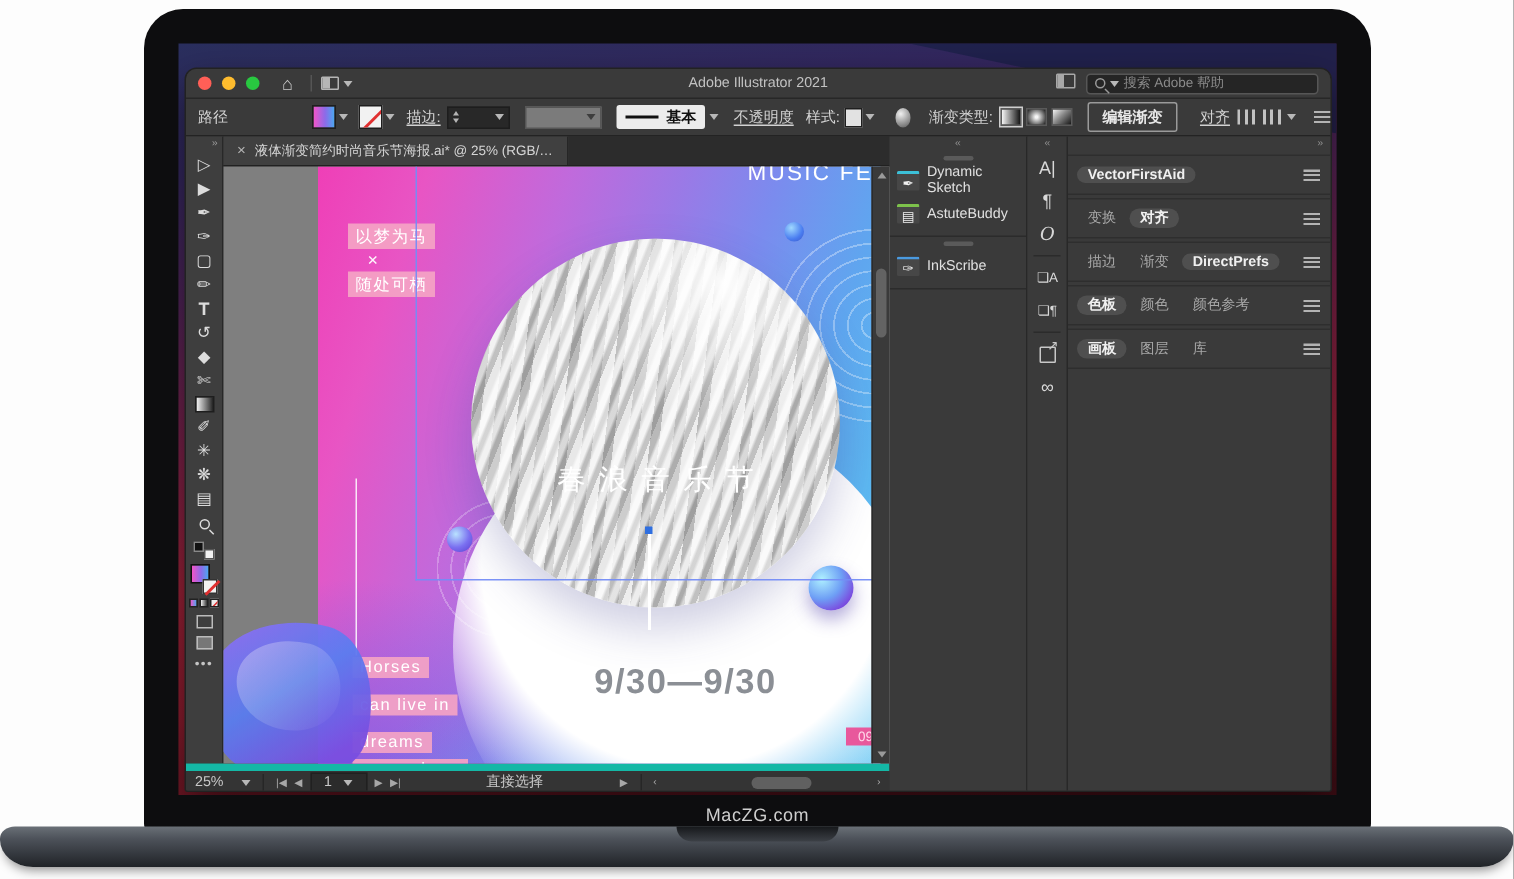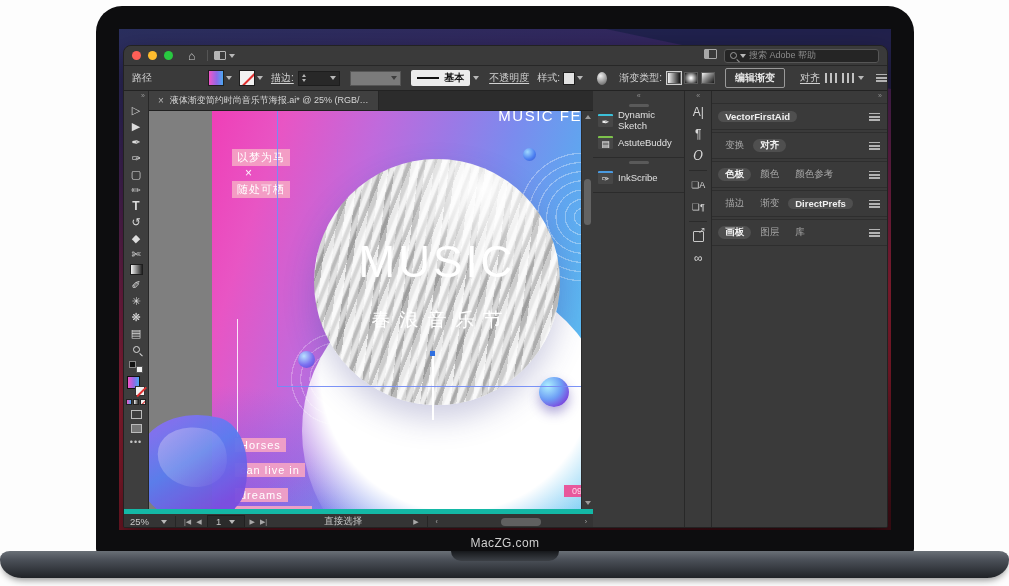--- a/index.html
+++ b/index.html
@@ -254,20 +254,21 @@
       <div class="ai-window">
 
         <div class="titlebar">
           <span class="light" style="background:#ff5f57"></span>
           <span class="light" style="background:#febc2e"></span>
           <span class="light" style="background:#28c840"></span>
           <span class="home-glyph">⌂</span>
           <span class="tb-div"></span>
           <span class="layout-icon"></span>
           <span class="caret"></span>
+          <span class="win-title">Adobe Illustrator 2021</span>
           <span class="tb-right">
             <span class="arrange-icon"></span>
             <span class="searchbox">
               <span class="mag"></span>
               <span class="caret"></span>
               <span class="ph">搜索 Adobe 帮助</span>
             </span>
           </span>
         </div>
 
@@ -366,26 +367,26 @@
                   <div class="artboard">
                     <div class="rings r-right"></div>
                     <div class="rings r-left"></div>
                     <div class="glow-circle"></div>
                     <div class="marble"></div>
                     <div class="p-topright">MUSIC FE</div>
                     <div class="hl" style="left:20px;top:38px">以梦为马</div>
                     <div class="p-x">×</div>
                     <div class="hl" style="left:20px;top:70px">随处可栖</div>
                     <div class="thin-line"></div>
-                    <div class="p-headline">MUSIC</div>
                     <div class="p-subtitle">春浪音乐节</div>
                     <div class="center-line"></div>
                     <div class="anchor"></div>
                     <div class="sel-v"></div>
                     <div class="sel-h"></div>
+                    <div class="p-dates">9/30—9/30</div>
                     <div class="hl cap" style="top:327px">Horses</div>
                     <div class="hl cap" style="top:352px">can live in</div>
                     <div class="hl cap" style="top:377px">dreams</div>
                     <div class="hl cap" style="top:395px">everywhere</div>
                     <div class="badge">09</div>
                     <div class="sph s1"></div>
                     <div class="sph s2"></div>
                     <div class="sph s3"></div>
                   </div>
                   <div class="blob"></div>
@@ -472,30 +473,30 @@
               <span class="burger"></span>
             </div>
 
             <div class="drow">
               <span class="dtab">变换</span>
               <span class="dtab active">对齐</span>
               <span class="burger"></span>
             </div>
 
             <div class="drow">
+              <span class="dtab">描边</span>
+              <span class="dtab">渐变</span>
+              <span class="dtab active">DirectPrefs</span>
+              <span class="burger"></span>
+            </div>
+
+            <div class="drow">
               <span class="dtab active">色板</span>
               <span class="dtab">颜色</span>
               <span class="dtab">颜色参考</span>
-              <span class="burger"></span>
-            </div>
-
-            <div class="drow">
-              <span class="dtab">描边</span>
-              <span class="dtab">渐变</span>
-              <span class="dtab active">DirectPrefs</span>
               <span class="burger"></span>
             </div>
 
             <div class="drow">
               <span class="dtab active">画板</span>
               <span class="dtab">图层</span>
               <span class="dtab">库</span>
               <span class="burger"></span>
             </div>
 

